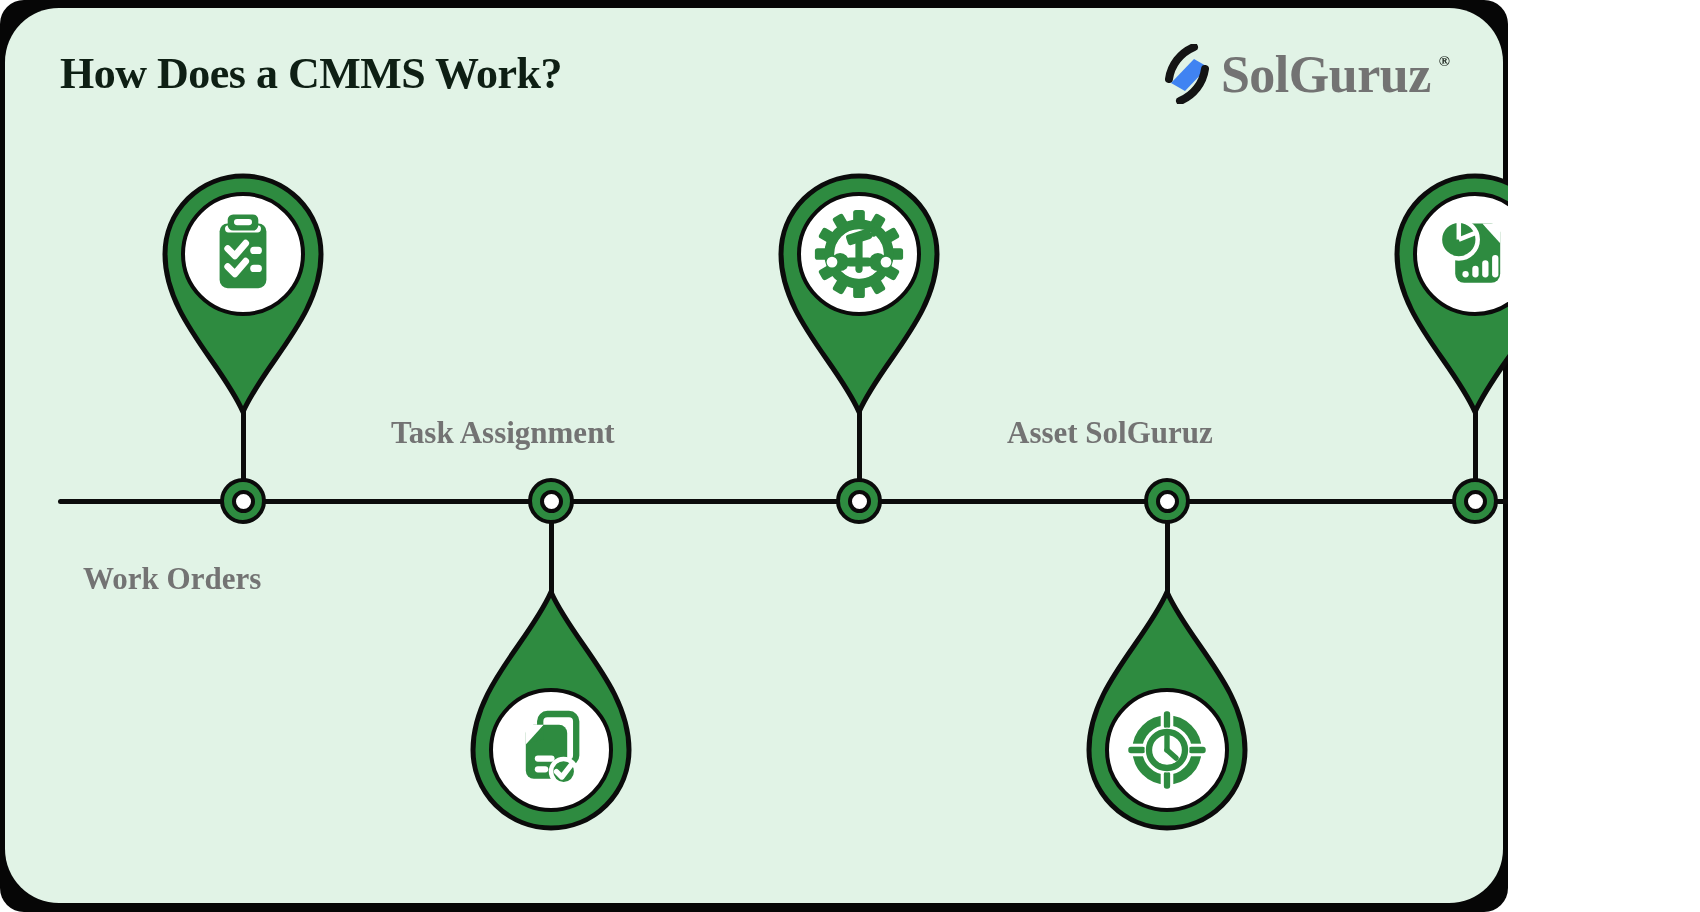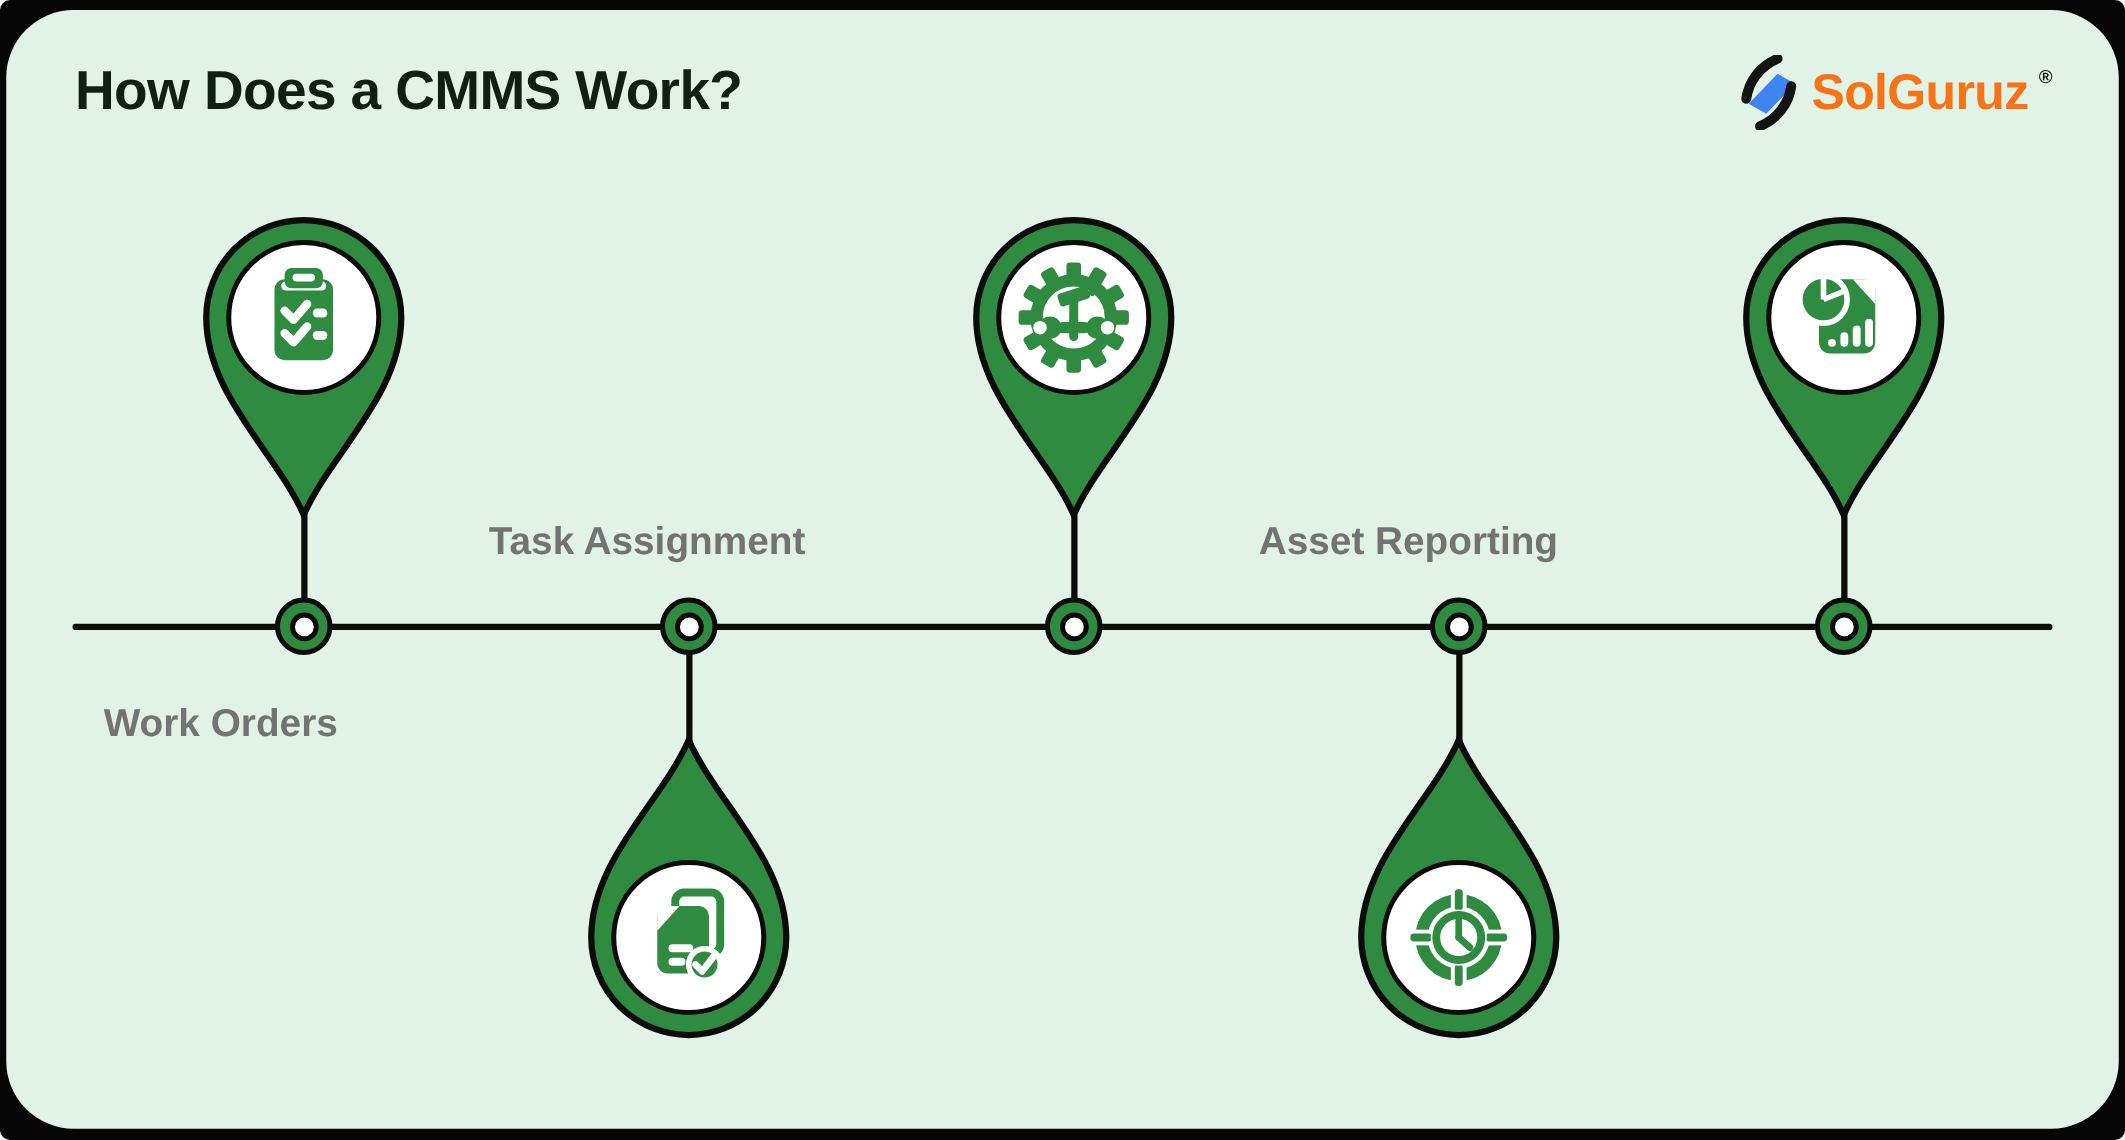--- a/index.html
+++ b/index.html
@@ -1,24 +1,24 @@
 <!DOCTYPE html>
 <html><head>
 <meta charset="utf-8">
 <style>
   html,body{margin:0;padding:0;background:#ffffff;}
-  .frame{position:relative;width:1700px;height:912px;background:#060606;border-radius:8px;overflow:hidden;
-         font-family:Liberation Sans, sans-serif;}
+  .frame{position:relative;width:1508px;height:912px;background:#060606;border-radius:24px;overflow:hidden;
+         font-family:Liberation Serif, serif;}
   .card{position:absolute;left:5px;right:5px;top:8px;bottom:9px;background:#E1F3E6;border-radius:54px;}
 
   
   .title{position:absolute;left:60px;top:48px;margin:0;font-size:44px;font-weight:800;
          letter-spacing:-0.5px;color:#0E1F14;z-index:5;}
   .logo{position:absolute;right:58px;top:44px;display:flex;align-items:center;gap:7px;z-index:5;}
-  .logo-text{font-size:40px;font-weight:700;color:#f97316;letter-spacing:-0.5px;}
+  .logo-text{font-size:52px;font-weight:700;color:#737373;letter-spacing:-0.5px;}
   .logo-reg{font-size:15px;font-weight:700;color:#121A14;position:relative;top:-13px;margin-left:1px;}
 
   
   .axis{position:absolute;left:58px;top:499px;width:1584px;height:5px;background:#0B0B0B;border-radius:3px;z-index:1;}
   .step{position:absolute;inset:0;z-index:2;}
   .s1{--cx:243px}.s2{--cx:551px}.s3{--cx:859px}.s4{--cx:1167px}.s5{--cx:1475px}
   .connector{position:absolute;left:calc(var(--cx) - 2px);width:5px;background:#0B0B0B;z-index:1;}
   .top .connector{top:405px;height:96px;}
   .bottom .connector{top:501px;height:95px;}
   .pin{position:absolute;width:172px;height:252px;left:calc(var(--cx) - 86px);z-index:2;}
@@ -178,21 +178,21 @@
   <div class="step bottom s4">
     <div class="connector"></div>
     <svg class="pin" viewBox="0 0 172 252">
       <path class="pin-body" d="M86 6 C64 56 8 102 8 164 A78 78 0 1 0 164 164 C164 102 108 56 86 6 Z"></path>
       <circle class="pin-face" cx="86" cy="164" r="60"></circle>
       <use href="#ic-clock-target" x="41" y="119" width="90" height="90"></use>
     </svg>
     <div class="node">
         <div class="node-hole"></div>
       </div>
-    <div class="label">Asset Reporting</div>
+    <div class="label">Asset SolGuruz</div>
   </div>
 
   <div class="step top s5">
     <div class="connector"></div>
     <svg class="pin" viewBox="0 0 172 252">
       <path class="pin-body" d="M86 246 C64 196 8 150 8 88 A78 78 0 1 1 164 88 C164 150 108 196 86 246 Z"></path>
       <circle class="pin-face" cx="86" cy="88" r="60"></circle>
       <use href="#ic-report" x="41" y="43" width="90" height="90"></use>
     </svg>
     <div class="node">

